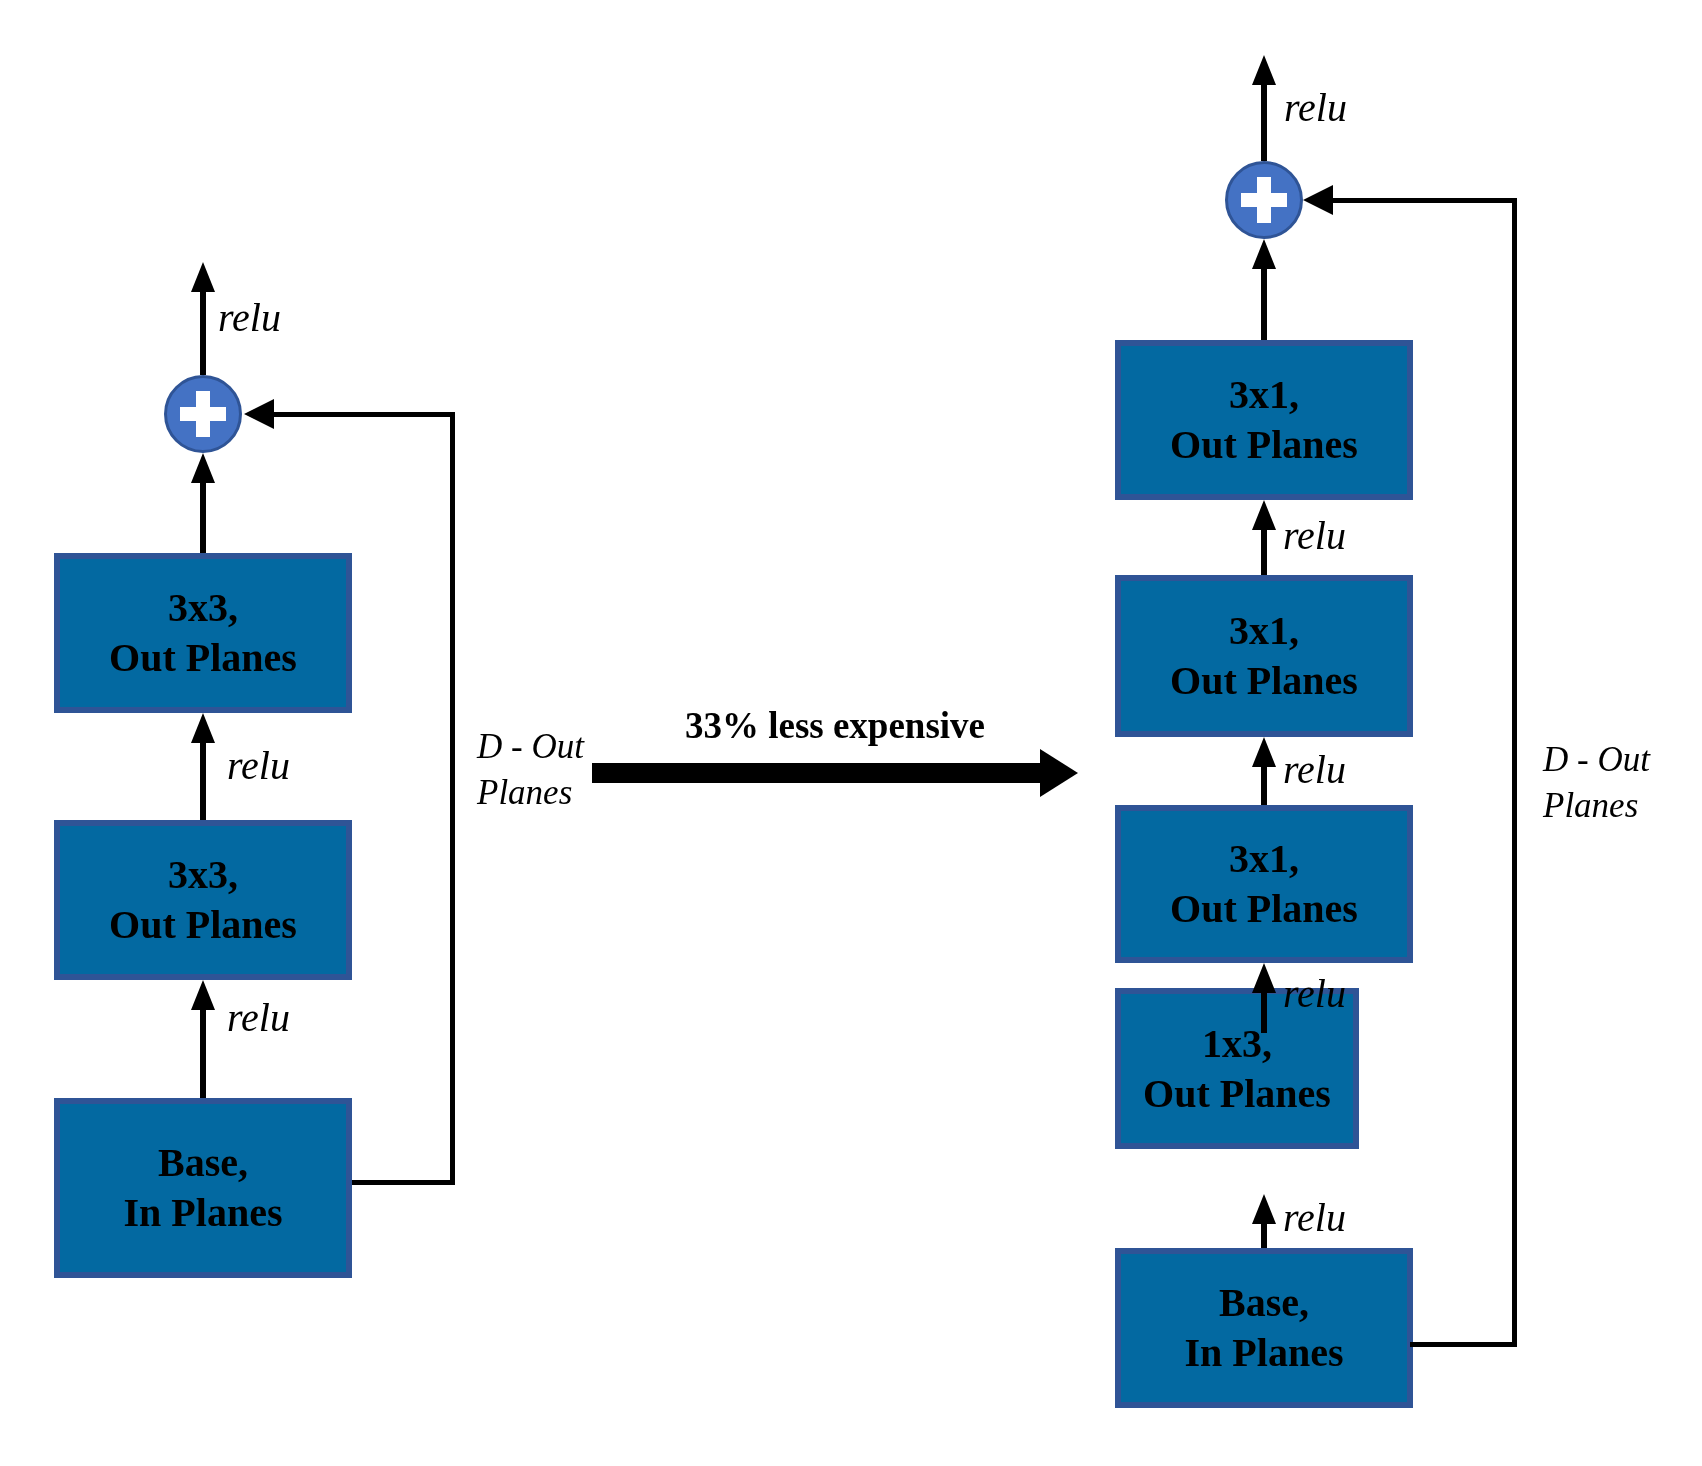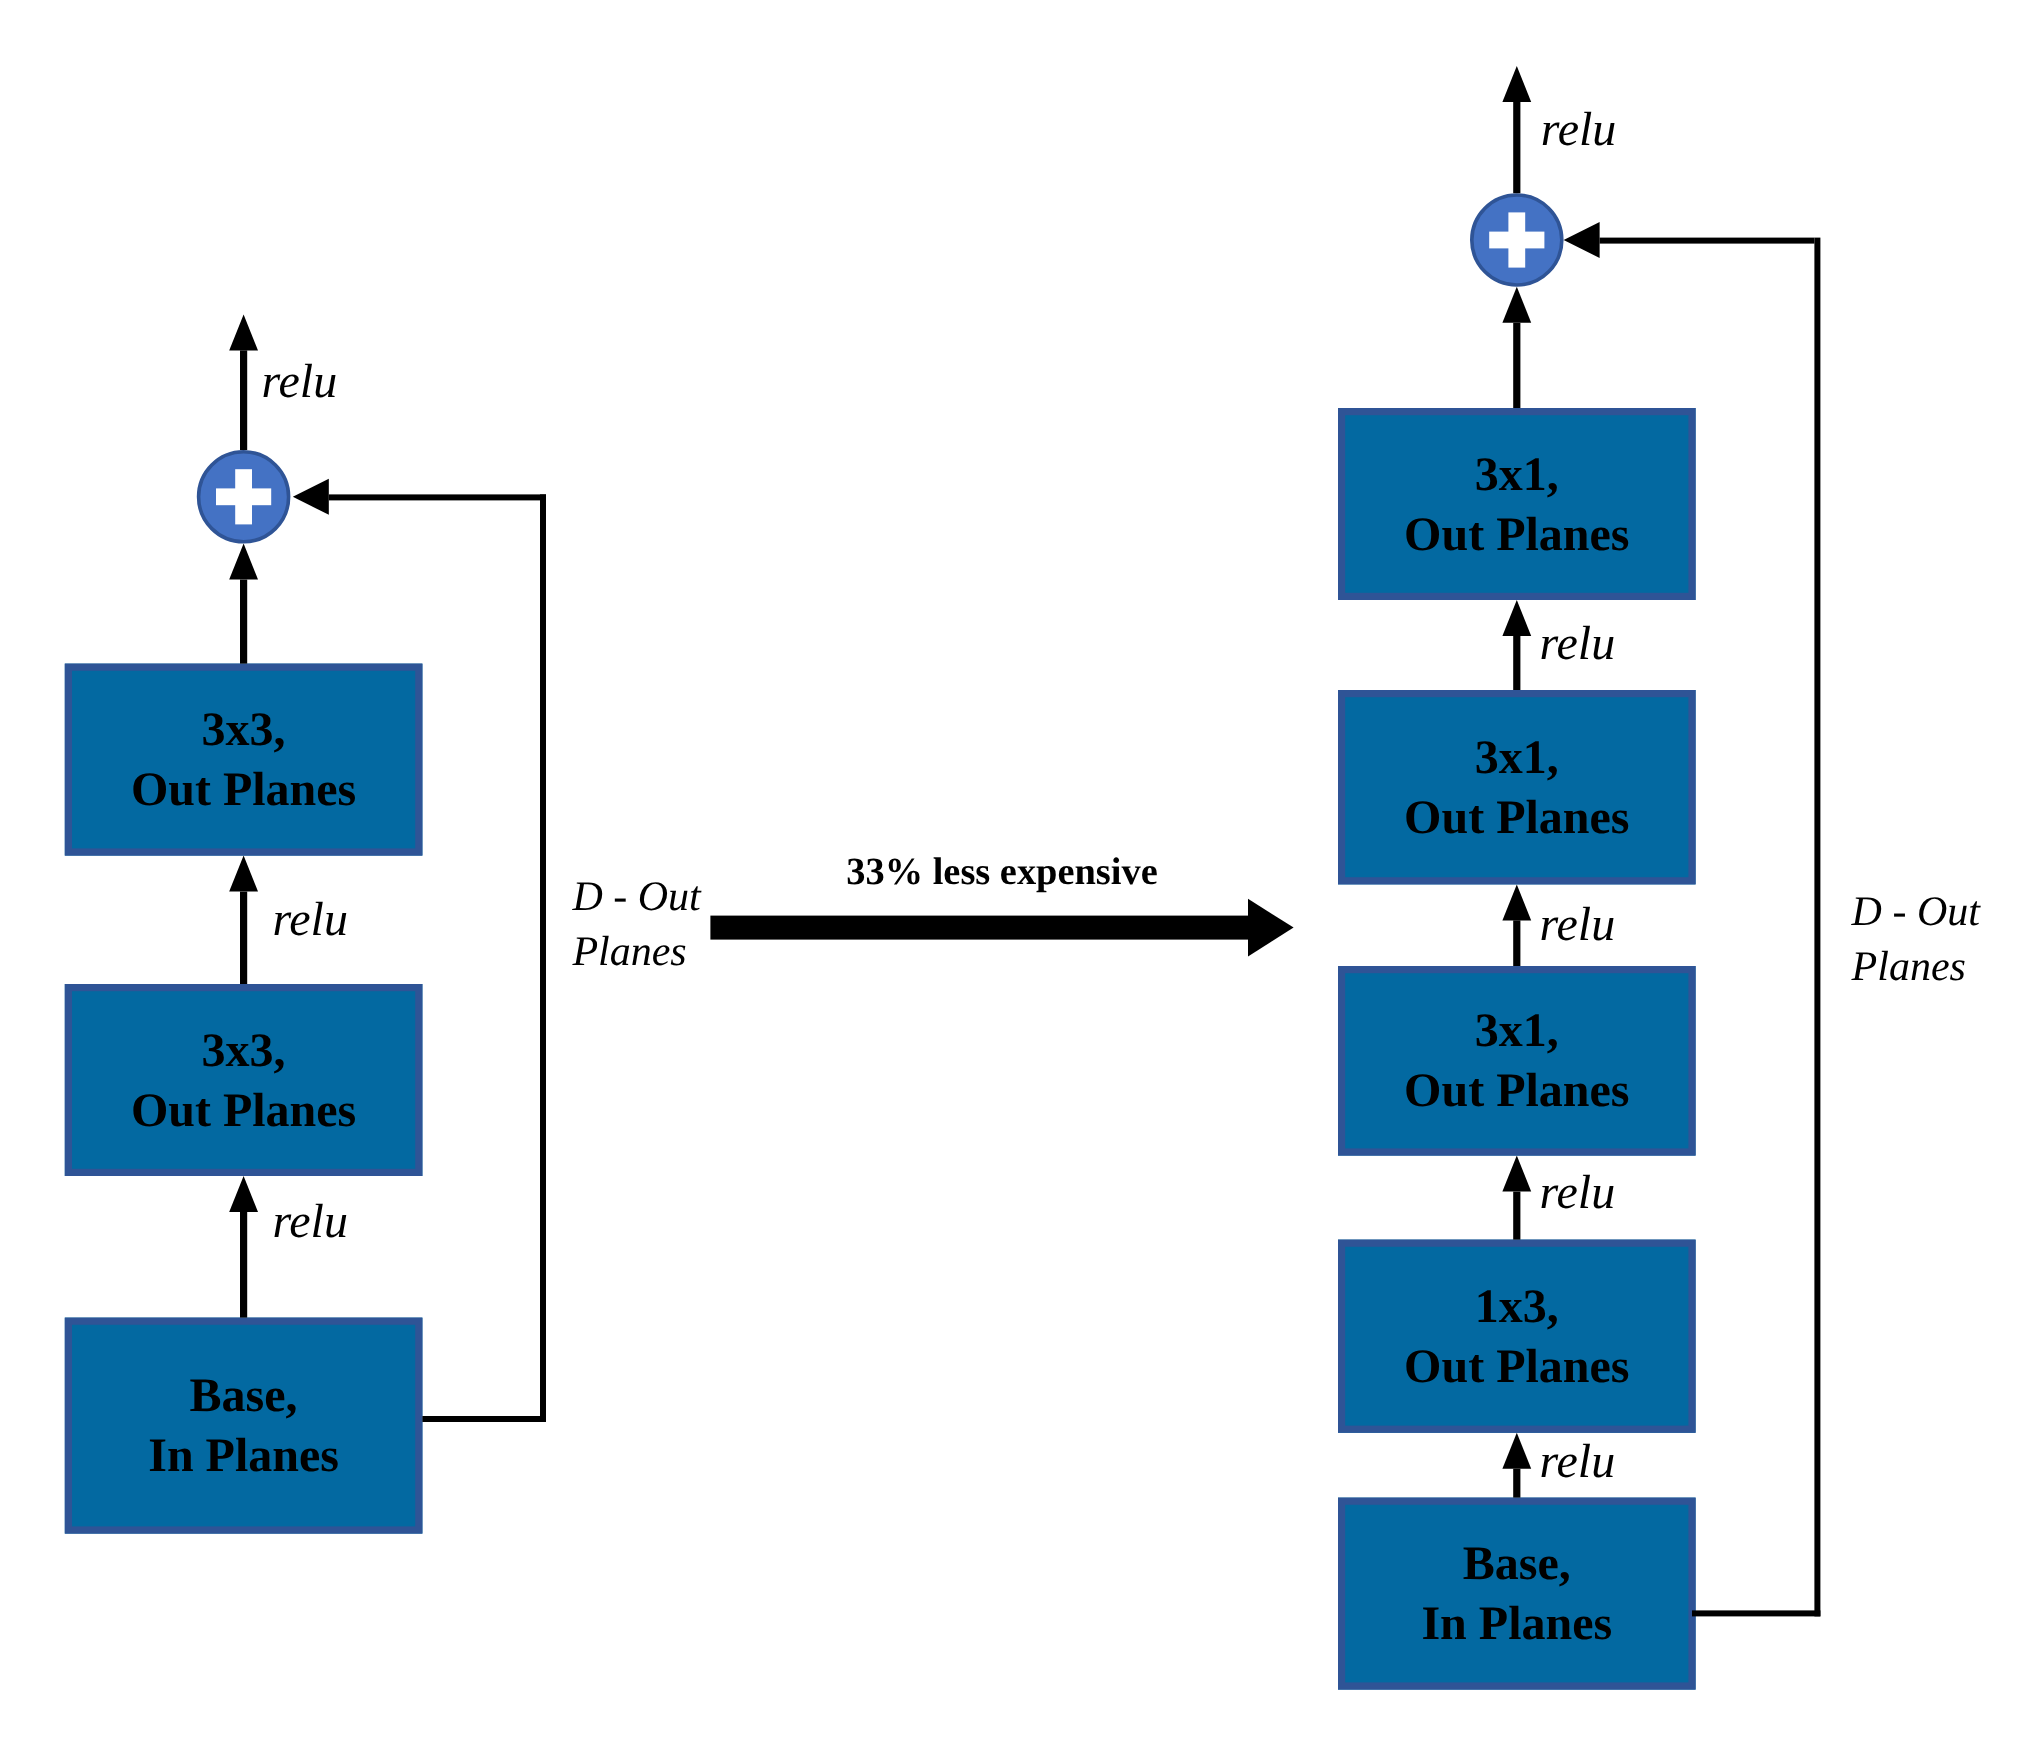--- a/index.html
+++ b/index.html
@@ -65,21 +65,21 @@
   }
   .big-bar { position:absolute; background:#000; }
   .head-right-big {
     position:absolute; width:0; height:0;
     border-top:24px solid transparent;
     border-bottom:24px solid transparent;
     border-left:38px solid #000;
   }
   .transition-label {
     position:absolute;
-    font-weight:700; font-size:32px; line-height:52px;
+    font-weight:700; font-size:37px; line-height:52px;
     text-align:center; white-space:nowrap;
   }
 </style>
 </head>
 <body>
 
 <div id="canvas">
 
   <div class="block" style="left:54px; top:1098px; width:298px; height:180px;">
     <span>Base,</span>
@@ -133,21 +133,21 @@
 
   <div class="block" style="left:1115px; top:1248px; width:298px; height:160px;">
     <span>Base,</span>
     <span>In Planes</span>
   </div>
 
   <div class="shaft-v" style="left:1261px; top:1224px; height:24px;"></div>
   <div class="head-up" style="left:1252px; top:1194px;"></div>
   <div class="relu-label" style="left:1283px; top:1196px;">relu</div>
 
-  <div class="block" style="left:1115px; top:1033px; width:298px; height:161px;">
+  <div class="block" style="left:1115px; top:988px; width:244px; height:161px;">
     <span>1x3,</span>
     <span>Out Planes</span>
   </div>
 
   <div class="shaft-v" style="left:1261px; top:993px; height:40px;"></div>
   <div class="head-up" style="left:1252px; top:963px;"></div>
   <div class="relu-label" style="left:1283px; top:972px;">relu</div>
 
   <div class="block" style="left:1115px; top:805px; width:298px; height:158px;">
     <span>3x1,</span>

